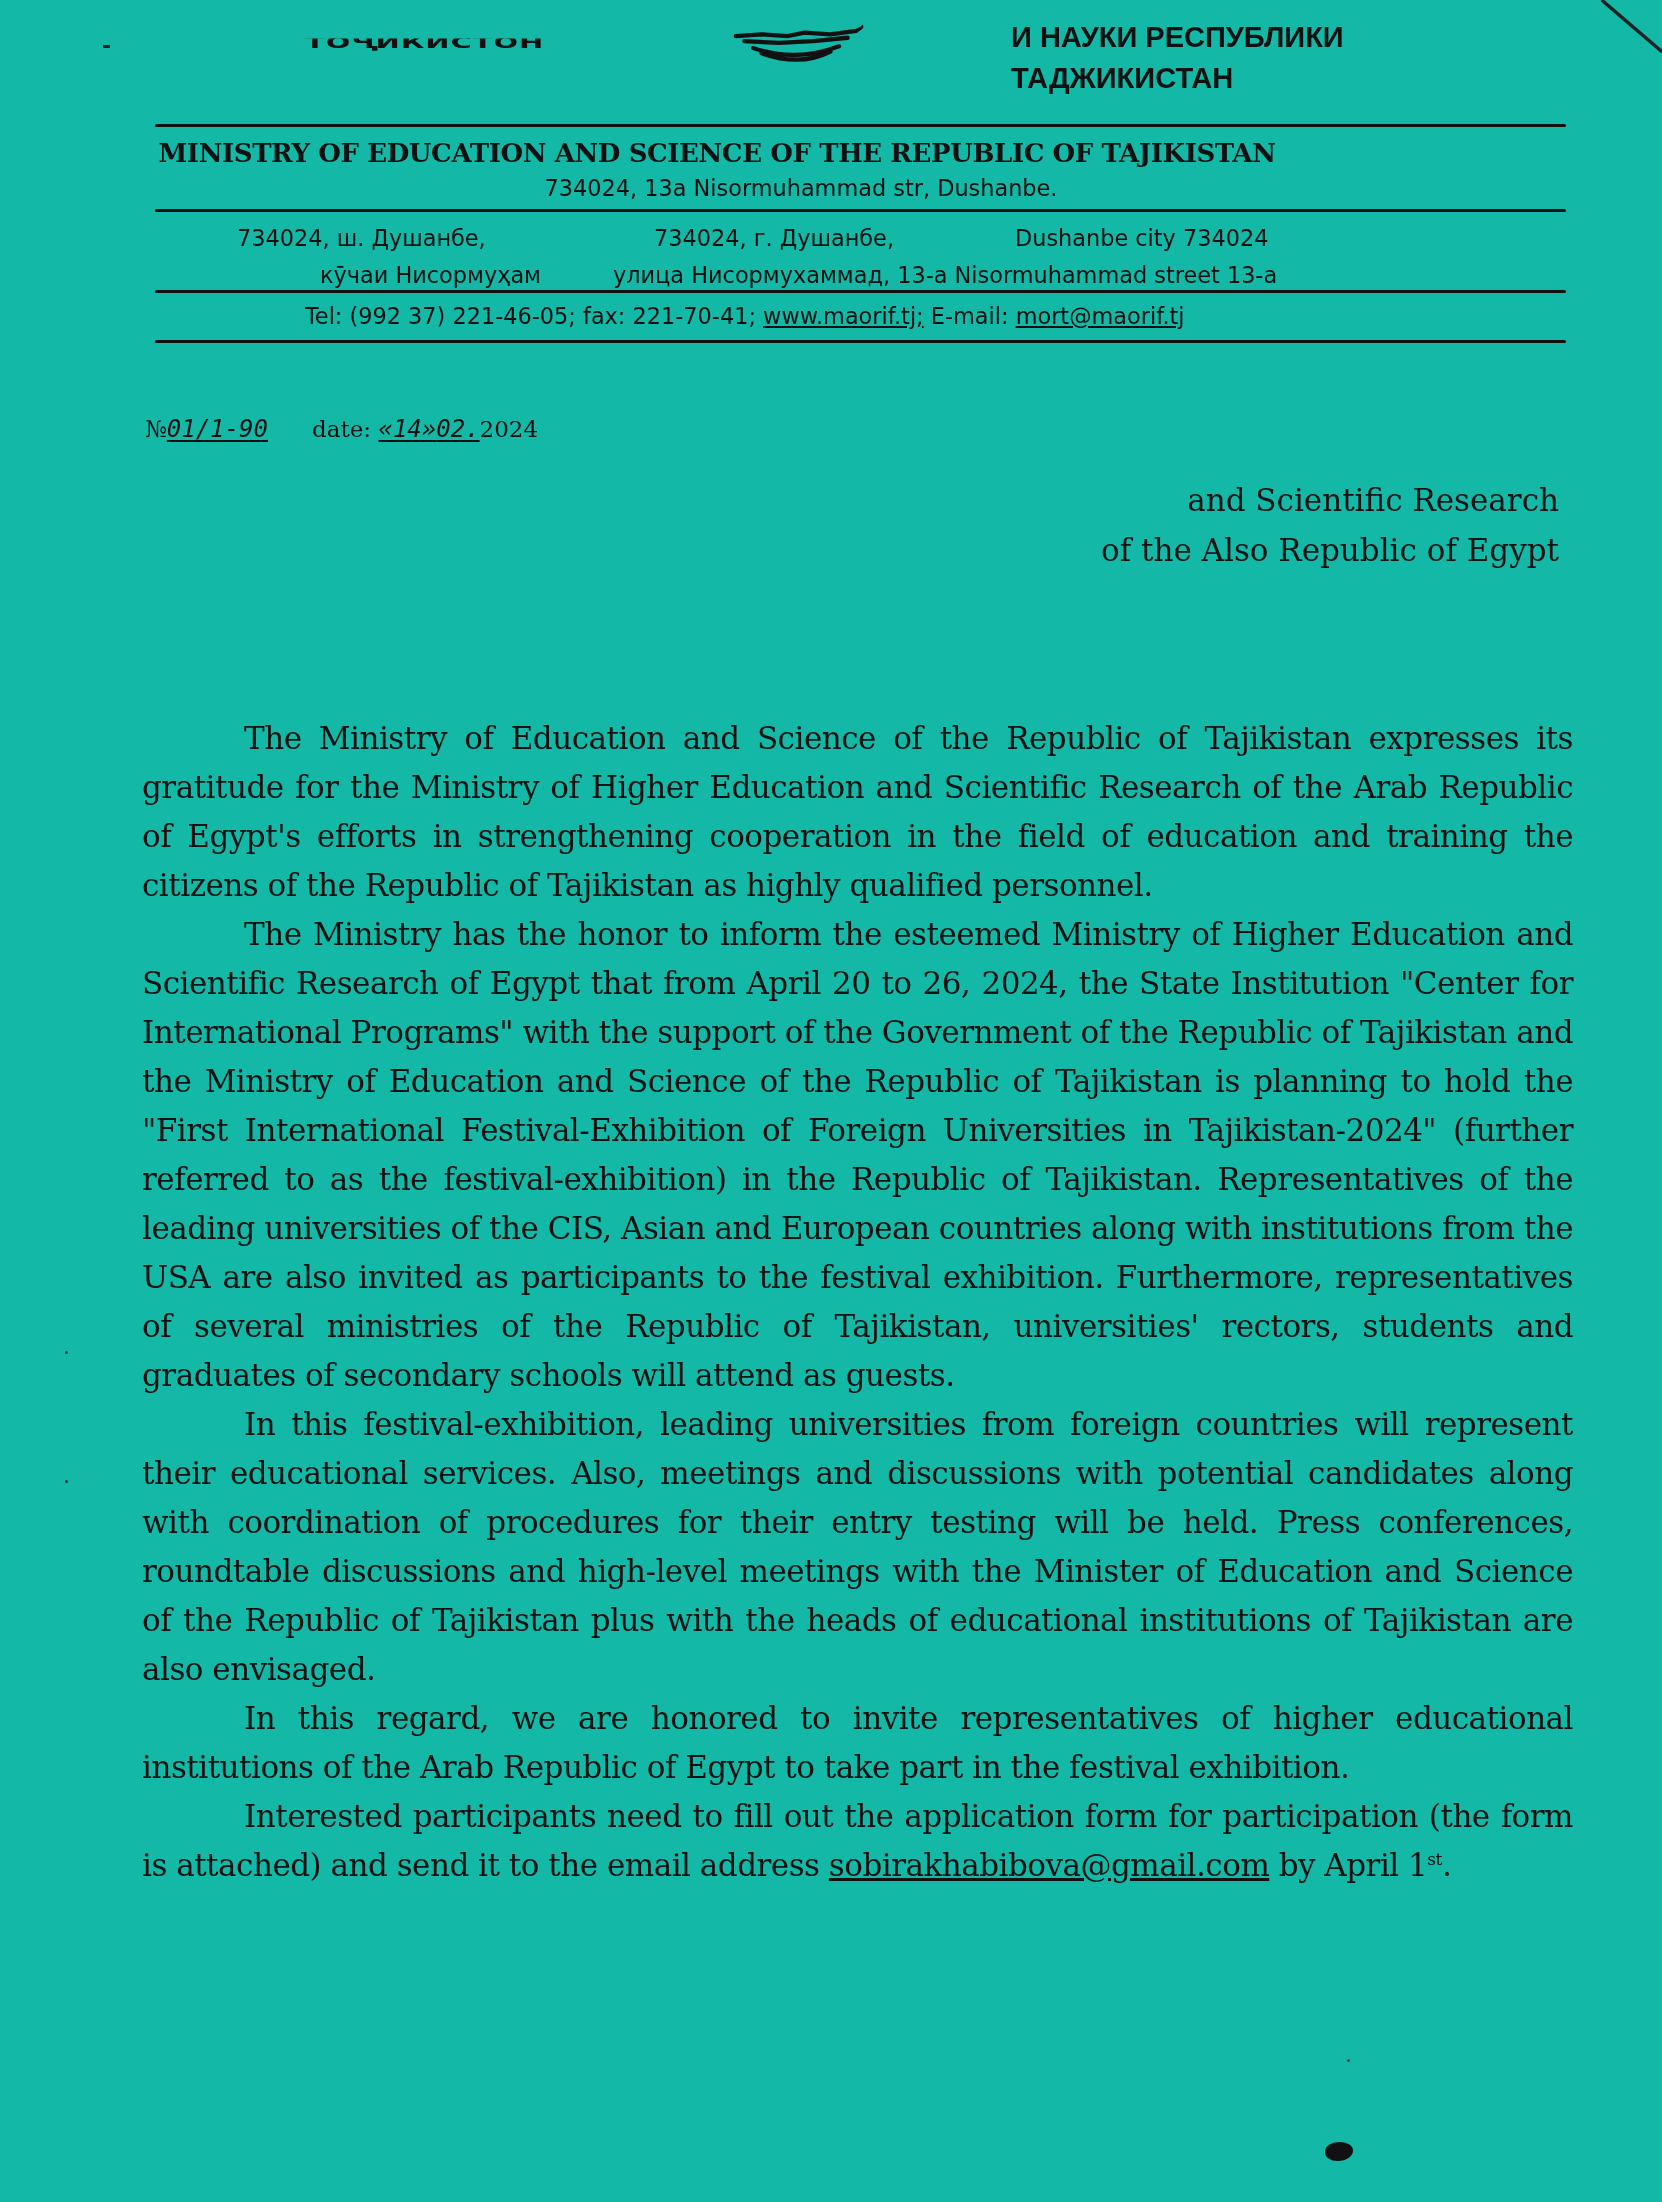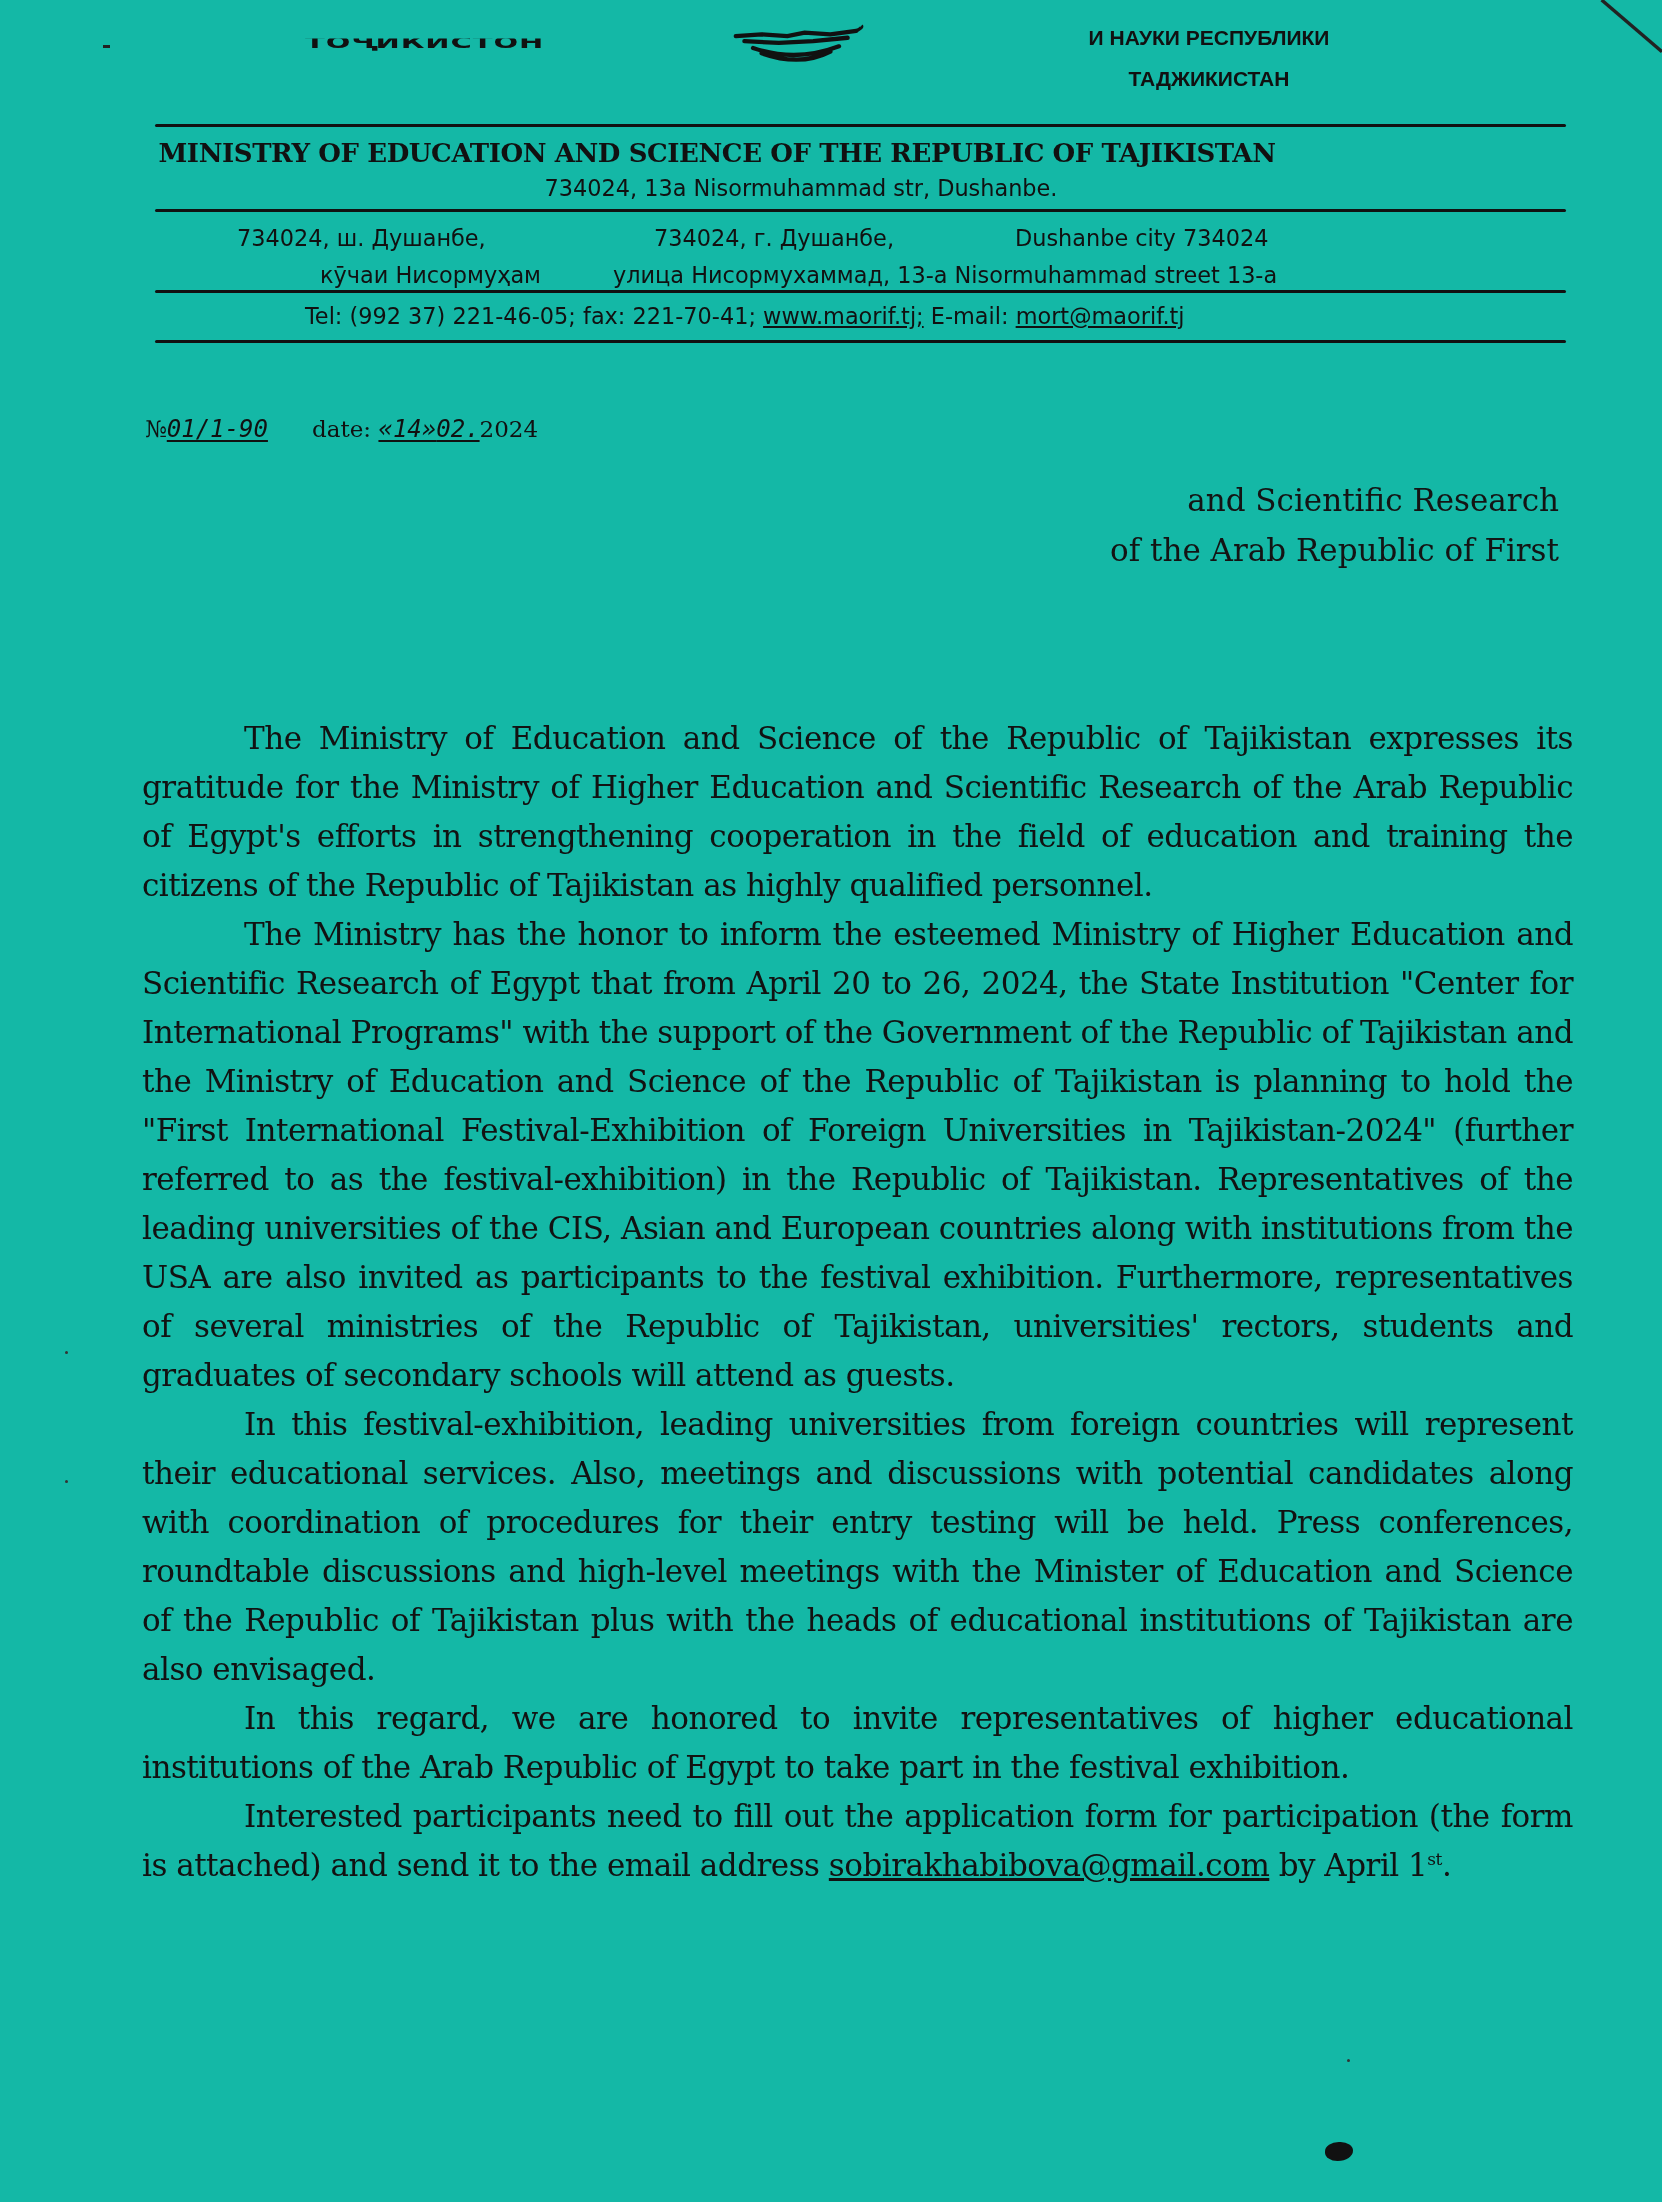--- a/index.html
+++ b/index.html
@@ -42,24 +42,23 @@
       left: 727px;
       top: 24px;
       width: 138px;
       height: 43px;
     }
     .lh-right-ru {
       position: absolute;
       left: 1011px;
       top: 17px;
       width: 396px;
-      text-align: center;
       font-family: "Liberation Sans", sans-serif;
       font-weight: bold;
-      font-size: 21px;
+      font-size: 29px;
       line-height: 41px;
       color: #111;
       letter-spacing: 0px;
     }
     .corner-mark {
       position: absolute;
       right: 0;
       top: 0;
       width: 69px;
       height: 69px;
@@ -246,21 +245,21 @@
   <div class="rule r4"></div>
 
   <div class="ref-line">
     <span>№</span><span class="hand ref-num">01/1-90</span>
     <span>date:</span>
     <span class="hand">«14»</span><span class="hand">02.</span><span>2024</span>
   </div>
 
   <div class="recipient">
     <div>and Scientific Research</div>
-    <div>of the Arab Republic of First</div>
+    <div>of the Also Republic of Egypt</div>
   </div>
 
   <div class="body-text">
     <p>The Ministry of Education and Science of the Republic of Tajikistan expresses its gratitude for the Ministry of Higher Education and Scientific Research of the Arab Republic of Egypt's efforts in strengthening cooperation in the field of education and training the citizens of the Republic of Tajikistan as highly qualified personnel.</p>
     <p>The Ministry has the honor to inform the esteemed Ministry of Higher Education and Scientific Research of Egypt that from April 20 to 26, 2024, the State Institution "Center for International Programs" with the support of the Government of the Republic of Tajikistan and the Ministry of Education and Science of the Republic of Tajikistan is planning to hold the "First International Festival-Exhibition of Foreign Universities in Tajikistan-2024" (further referred to as the festival-exhibition) in the Republic of Tajikistan. Representatives of the leading universities of the CIS, Asian and European countries along with institutions from the USA are also invited as participants to the festival exhibition. Furthermore, representatives of several ministries of the Republic of Tajikistan, universities' rectors, students and graduates of secondary schools will attend as guests.</p>
     <p>In this festival-exhibition, leading universities from foreign countries will represent their educational services. Also, meetings and discussions with potential candidates along with coordination of procedures for their entry testing will be held. Press conferences, roundtable discussions and high-level meetings with the Minister of Education and Science of the Republic of Tajikistan plus with the heads of educational institutions of Tajikistan are also envisaged.</p>
     <p>In this regard, we are honored to invite representatives of higher educational institutions of the Arab Republic of Egypt to take part in the festival exhibition.</p>
     <p>
       <span>Interested participants need to fill out the application form for participation (the form is attached) and send it to the email address</span>
       <span class="email">sobirakhabibova@gmail.com</span>

